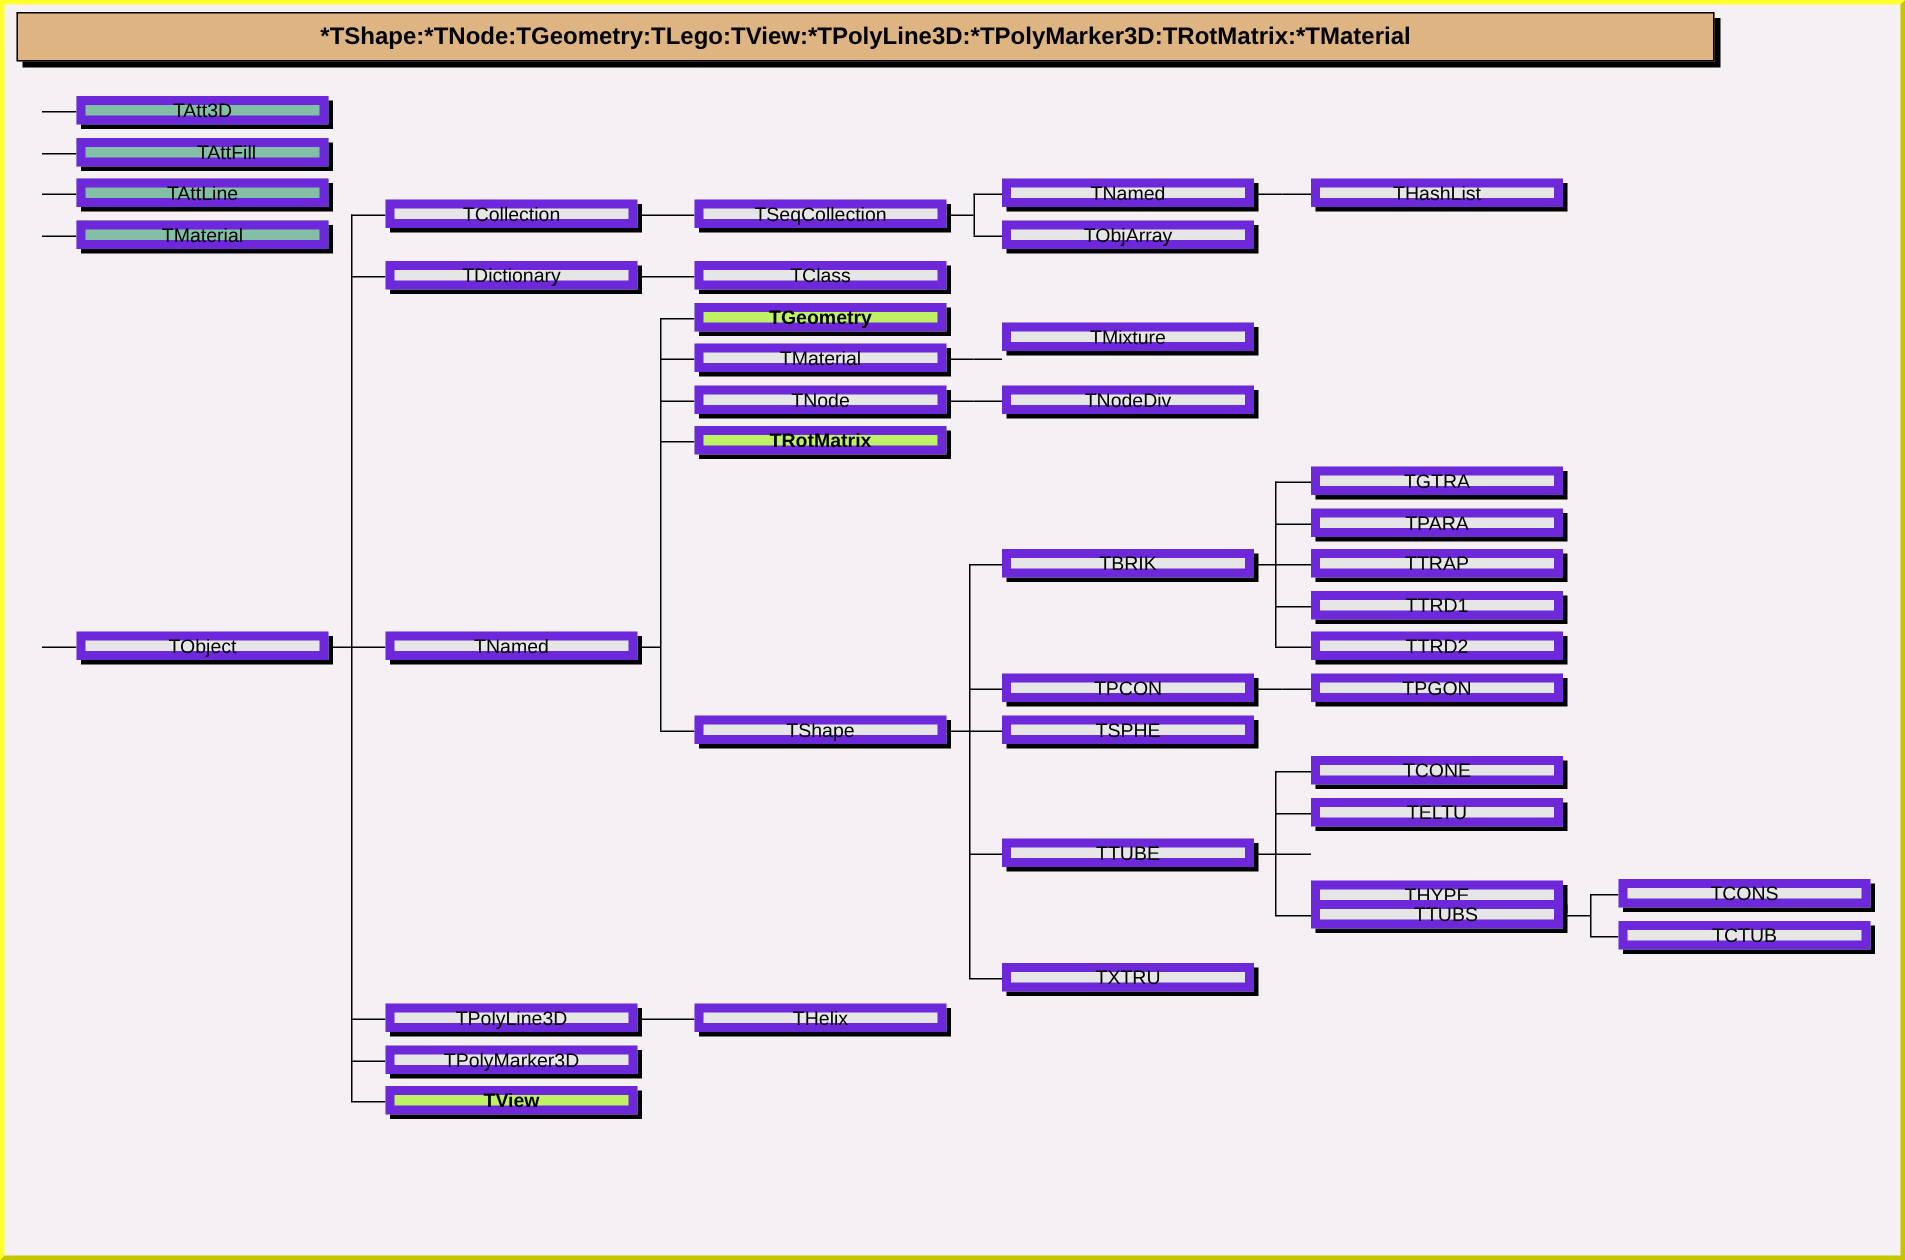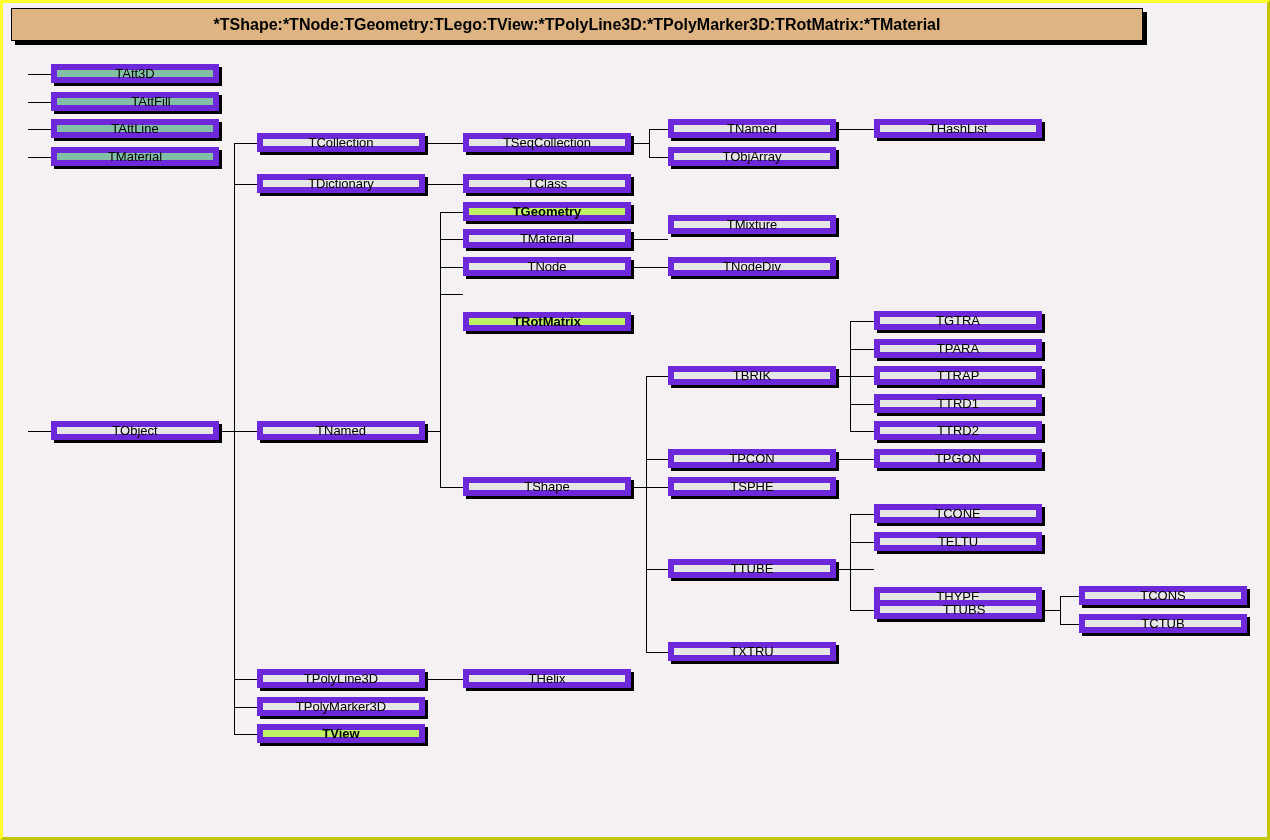--- a/index.html
+++ b/index.html
@@ -150,21 +150,21 @@
         <div class="node" style="left: 254px; top: 171px; width: 168px;">TDictionary</div>
         <div class="node" style="left: 254px; top: 418px; width: 168px;">TNamed</div>
         <div class="node" style="left: 254px; top: 666px; width: 168px;">TPolyLine3D</div>
         <div class="node" style="left: 254px; top: 694px; width: 168px;">TPolyMarker3D</div>
         <div class="node yellow" style="left: 254px; top: 721px; width: 168px;">TView</div>
         <div class="node" style="left: 460px; top: 130px; width: 168px;">TSeqCollection</div>
         <div class="node" style="left: 460px; top: 171px; width: 168px;">TClass</div>
         <div class="node yellow" style="left: 460px; top: 199px; width: 168px;">TGeometry</div>
         <div class="node" style="left: 460px; top: 226px; width: 168px;">TMaterial</div>
         <div class="node" style="left: 460px; top: 254px; width: 168px;">TNode</div>
-        <div class="node yellow" style="left: 460px; top: 281px; width: 168px; margin-top: 28px;">TRotMatrix</div>
+        <div class="node yellow" style="left: 460px; top: 281px; width: 168px;">TRotMatrix</div>
         <div class="node" style="left: 460px; top: 474px; width: 168px;">TShape</div>
         <div class="node" style="left: 460px; top: 666px; width: 168px; text-align: center;">THelix</div>
         <div class="node" style="left: 665px; top: 116px; width: 168px;">TNamed</div>
         <div class="node" style="left: 665px; top: 144px; width: 168px;">TObjArray</div>
         <div class="node" style="left: 665px; top: 212px; width: 168px;">TMixture</div>
         <div class="node" style="left: 665px; top: 254px; width: 168px;">TNodeDiv</div>
         <div class="node" style="left: 665px; top: 363px; width: 168px;">TBRIK</div>
         <div class="node" style="left: 665px; top: 446px; width: 168px;">TPCON</div>
         <div class="node" style="left: 665px; top: 474px; width: 168px;">TSPHE</div>
         <div class="node" style="left: 665px; top: 556px; width: 168px;">TTUBE</div>

